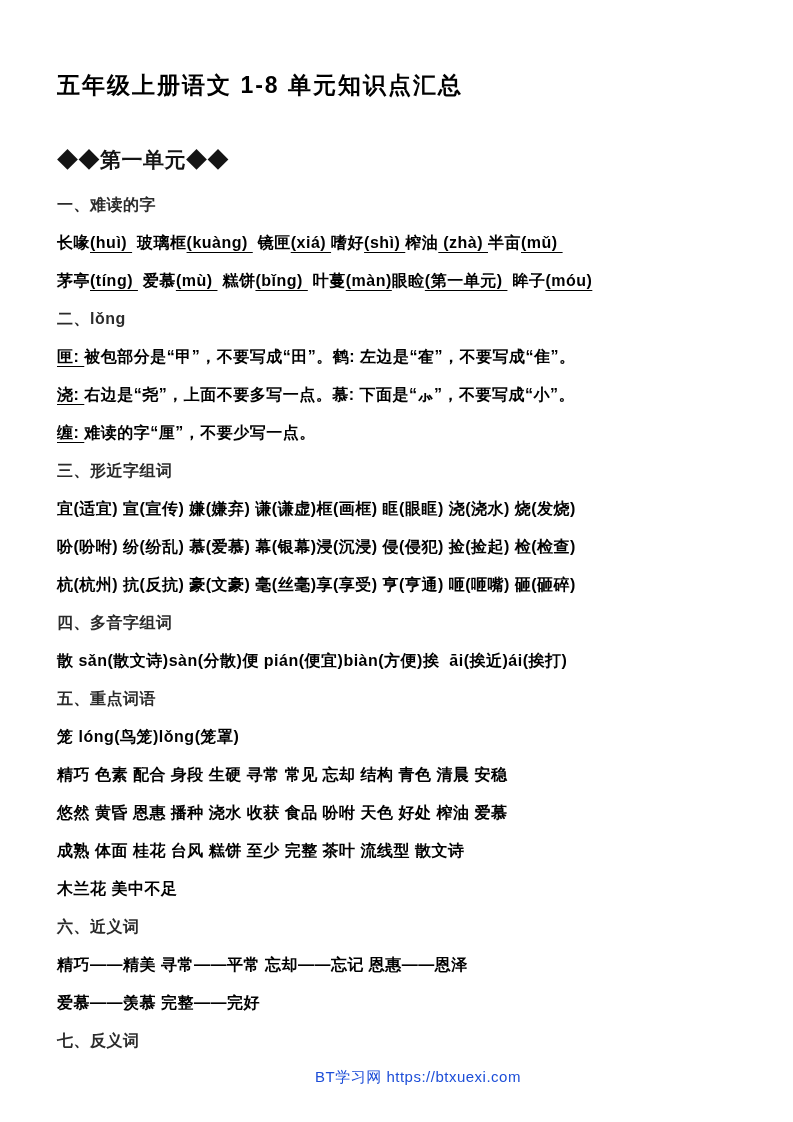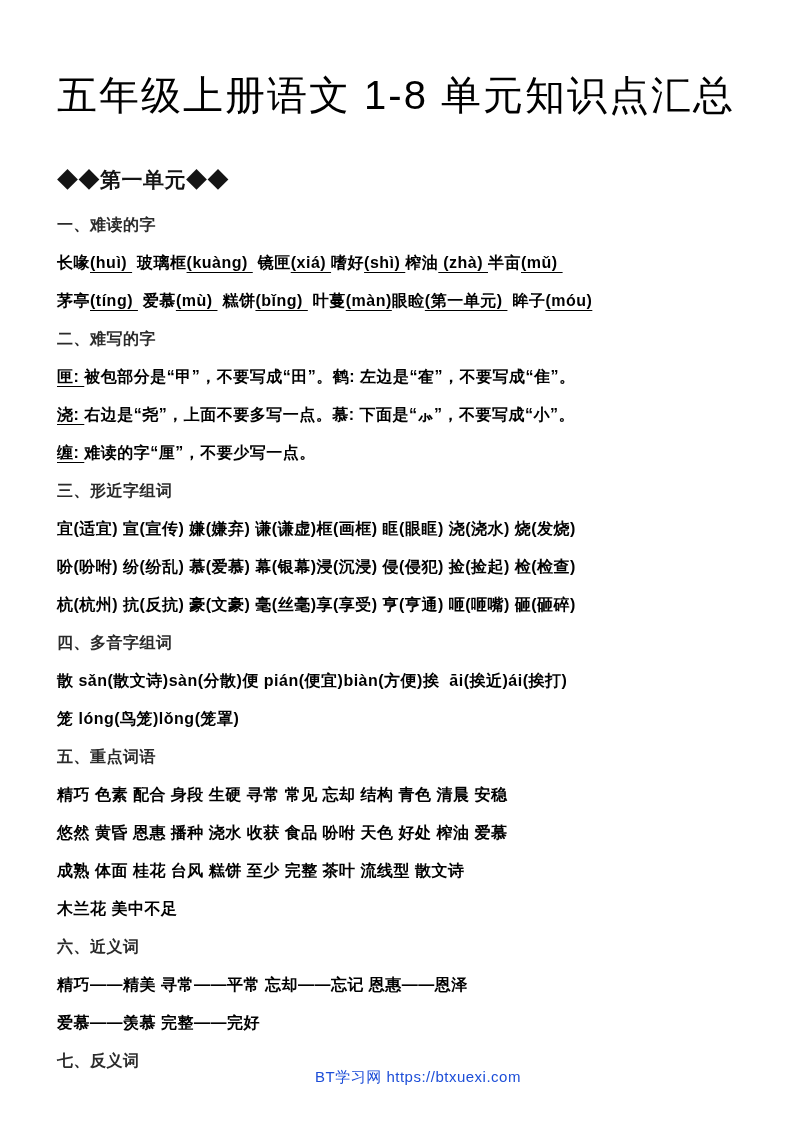--- a/index.html
+++ b/index.html
@@ -14,23 +14,23 @@
     overflow: hidden;
     font-family: "Liberation Sans", sans-serif;
     color: #303030;
   }
   .doc {
     padding: 72px 57px 0 57px;
     box-sizing: border-box;
   }
   .page-title {
     margin: 0;
-    font-size: 40px;
+    font-size: 23px;
     line-height: 1.15;
-    font-weight: 400;
+    font-weight: 700;
     color: #000000;
     letter-spacing: 2px;
     white-space: pre;
   }
   .unit-header {
     margin-top: 48px;
     font-size: 21px;
     font-weight: 700;
     color: #141414;
     letter-spacing: 0.5px;
@@ -71,32 +71,32 @@
 <div class="doc">
 
   <h1 class="page-title" style="color: rgb(0, 0, 0);">五年级上册语文 1-8 单元知识点汇总</h1>
 
   <div class="unit-header">◆◆第一单元◆◆</div>
 
   <div class="content" id="content">
       <p class="row heading">一、难读的字</p>
       <p class="row"><span class="seg">长喙</span><span class="seg-u">(huì) </span><span class="seg"> 玻璃框</span><span class="seg-u">(kuàng) </span><span class="seg"> 镜匣</span><span class="seg-u">(xiá) </span><span class="seg">嗜好</span><span class="seg-u">(shì) </span><span class="seg">榨油</span><span class="seg-u"> (zhà) </span><span class="seg">半亩</span><span class="seg-u">(mǔ) </span></p>
       <p class="row"><span class="seg">茅亭</span><span class="seg-u">(tíng) </span><span class="seg"> 爱慕</span><span class="seg-u">(mù) </span><span class="seg"> 糕饼</span><span class="seg-u">(bǐng) </span><span class="seg"> 叶蔓</span><span class="seg-u">(màn)</span><span class="seg">眼睑</span><span class="seg-u">(第一单元) </span><span class="seg"> 眸子</span><span class="seg-u">(móu)</span></p>
-      <p class="row heading">二、难写的字</p>
+      <p class="row heading">二、lǒng</p>
       <p class="row"><span class="seg-u">匣: </span><span class="seg">被包部分是“甲”，不要写成“田”。鹤: 左边是“隺”，不要写成“隹”。</span></p>
       <p class="row"><span class="seg-u">浇: </span><span class="seg">右边是“尧”，上面不要多写一点。慕: 下面是“⺗”，不要写成“小”。</span></p>
       <p class="row"><span class="seg-u">缠: </span><span class="seg">难读的字“厘”，不要少写一点。</span></p>
       <p class="row heading">三、形近字组词</p>
       <p class="row"><span class="seg">宜(适宜) 宣(宣传) 嫌(嫌弃) 谦(谦虚)框(画框) 眶(眼眶) 浇(浇水) 烧(发烧)</span></p>
       <p class="row"><span class="seg">吩(吩咐) 纷(纷乱) 慕(爱慕) 幕(银幕)浸(沉浸) 侵(侵犯) 捡(捡起) 检(检查)</span></p>
       <p class="row"><span class="seg">杭(杭州) 抗(反抗) 豪(文豪) 毫(丝毫)享(享受) 亨(亨通) 咂(咂嘴) 砸(砸碎)</span></p>
       <p class="row heading">四、多音字组词</p>
       <p class="row"><span class="seg">散 sǎn(散文诗)sàn(分散)便 pián(便宜)biàn(方便)挨  āi(挨近)ái(挨打)</span></p>
+      <p class="row heading">五、重点词语</p>
       <p class="row"><span class="seg">笼 lóng(鸟笼)lǒng(笼罩)</span></p>
-      <p class="row heading">五、重点词语</p>
       <p class="row"><span class="seg">精巧 色素 配合 身段 生硬 寻常 常见 忘却 结构 青色 清晨 安稳</span></p>
       <p class="row"><span class="seg">悠然 黄昏 恩惠 播种 浇水 收获 食品 吩咐 天色 好处 榨油 爱慕</span></p>
       <p class="row"><span class="seg">成熟 体面 桂花 台风 糕饼 至少 完整 茶叶 流线型 散文诗</span></p>
       <p class="row"><span class="seg">木兰花 美中不足</span></p>
       <p class="row heading">六、近义词</p>
       <p class="row"><span class="seg">精巧——精美 寻常——平常 忘却——忘记 恩惠——恩泽</span></p>
       <p class="row"><span class="seg">爱慕——羡慕 完整——完好</span></p>
       <p class="row heading">七、反义词</p>
     </div>
 

